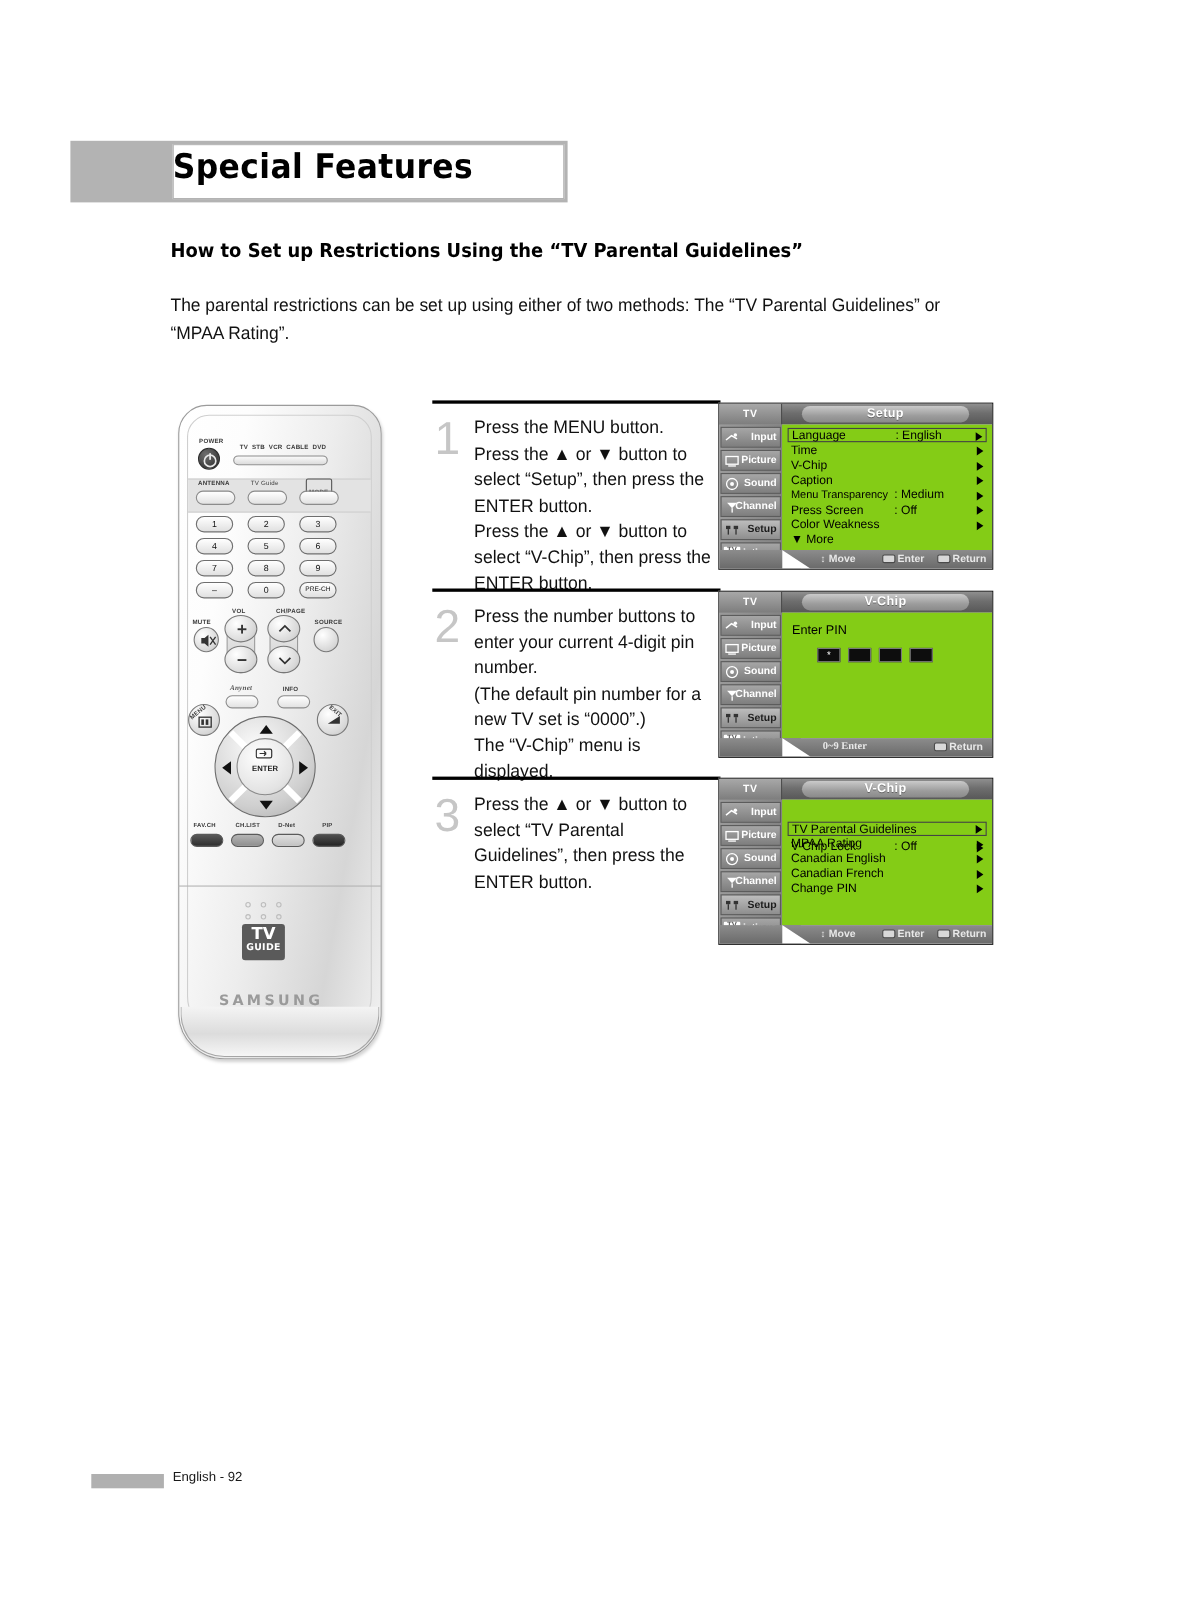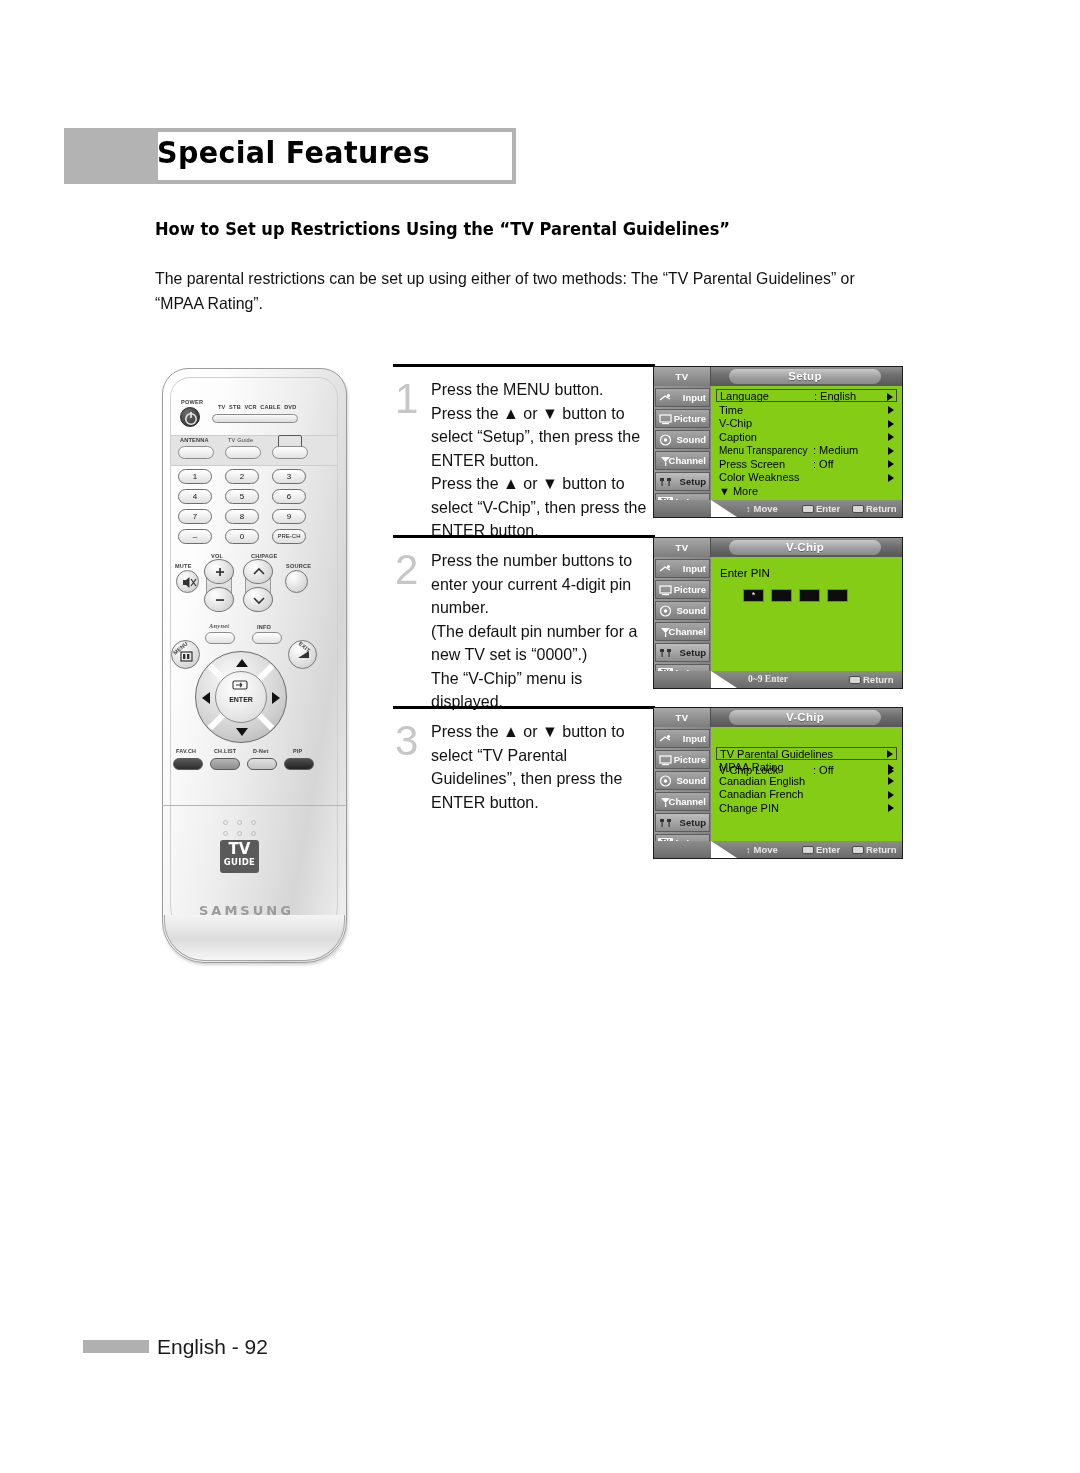--- a/index.html
+++ b/index.html
@@ -440,21 +440,21 @@
     left: 83px;
     top: 1340px;
     width: 66px;
     height: 13px;
     background: #b0b0b0;
   }
   #footer-text {
     position: absolute;
     left: 157px;
     top: 1335px;
-    font-size: 21px;
+    font-size: 12px;
     color: #1a1a1a;
     font-family: "Liberation Sans", sans-serif;
   }
 </style>
 </head>
 <body>
 
 <div id="page-header">
   <div id="header-gray-block"></div>
   <div id="header-white-box"></div>

